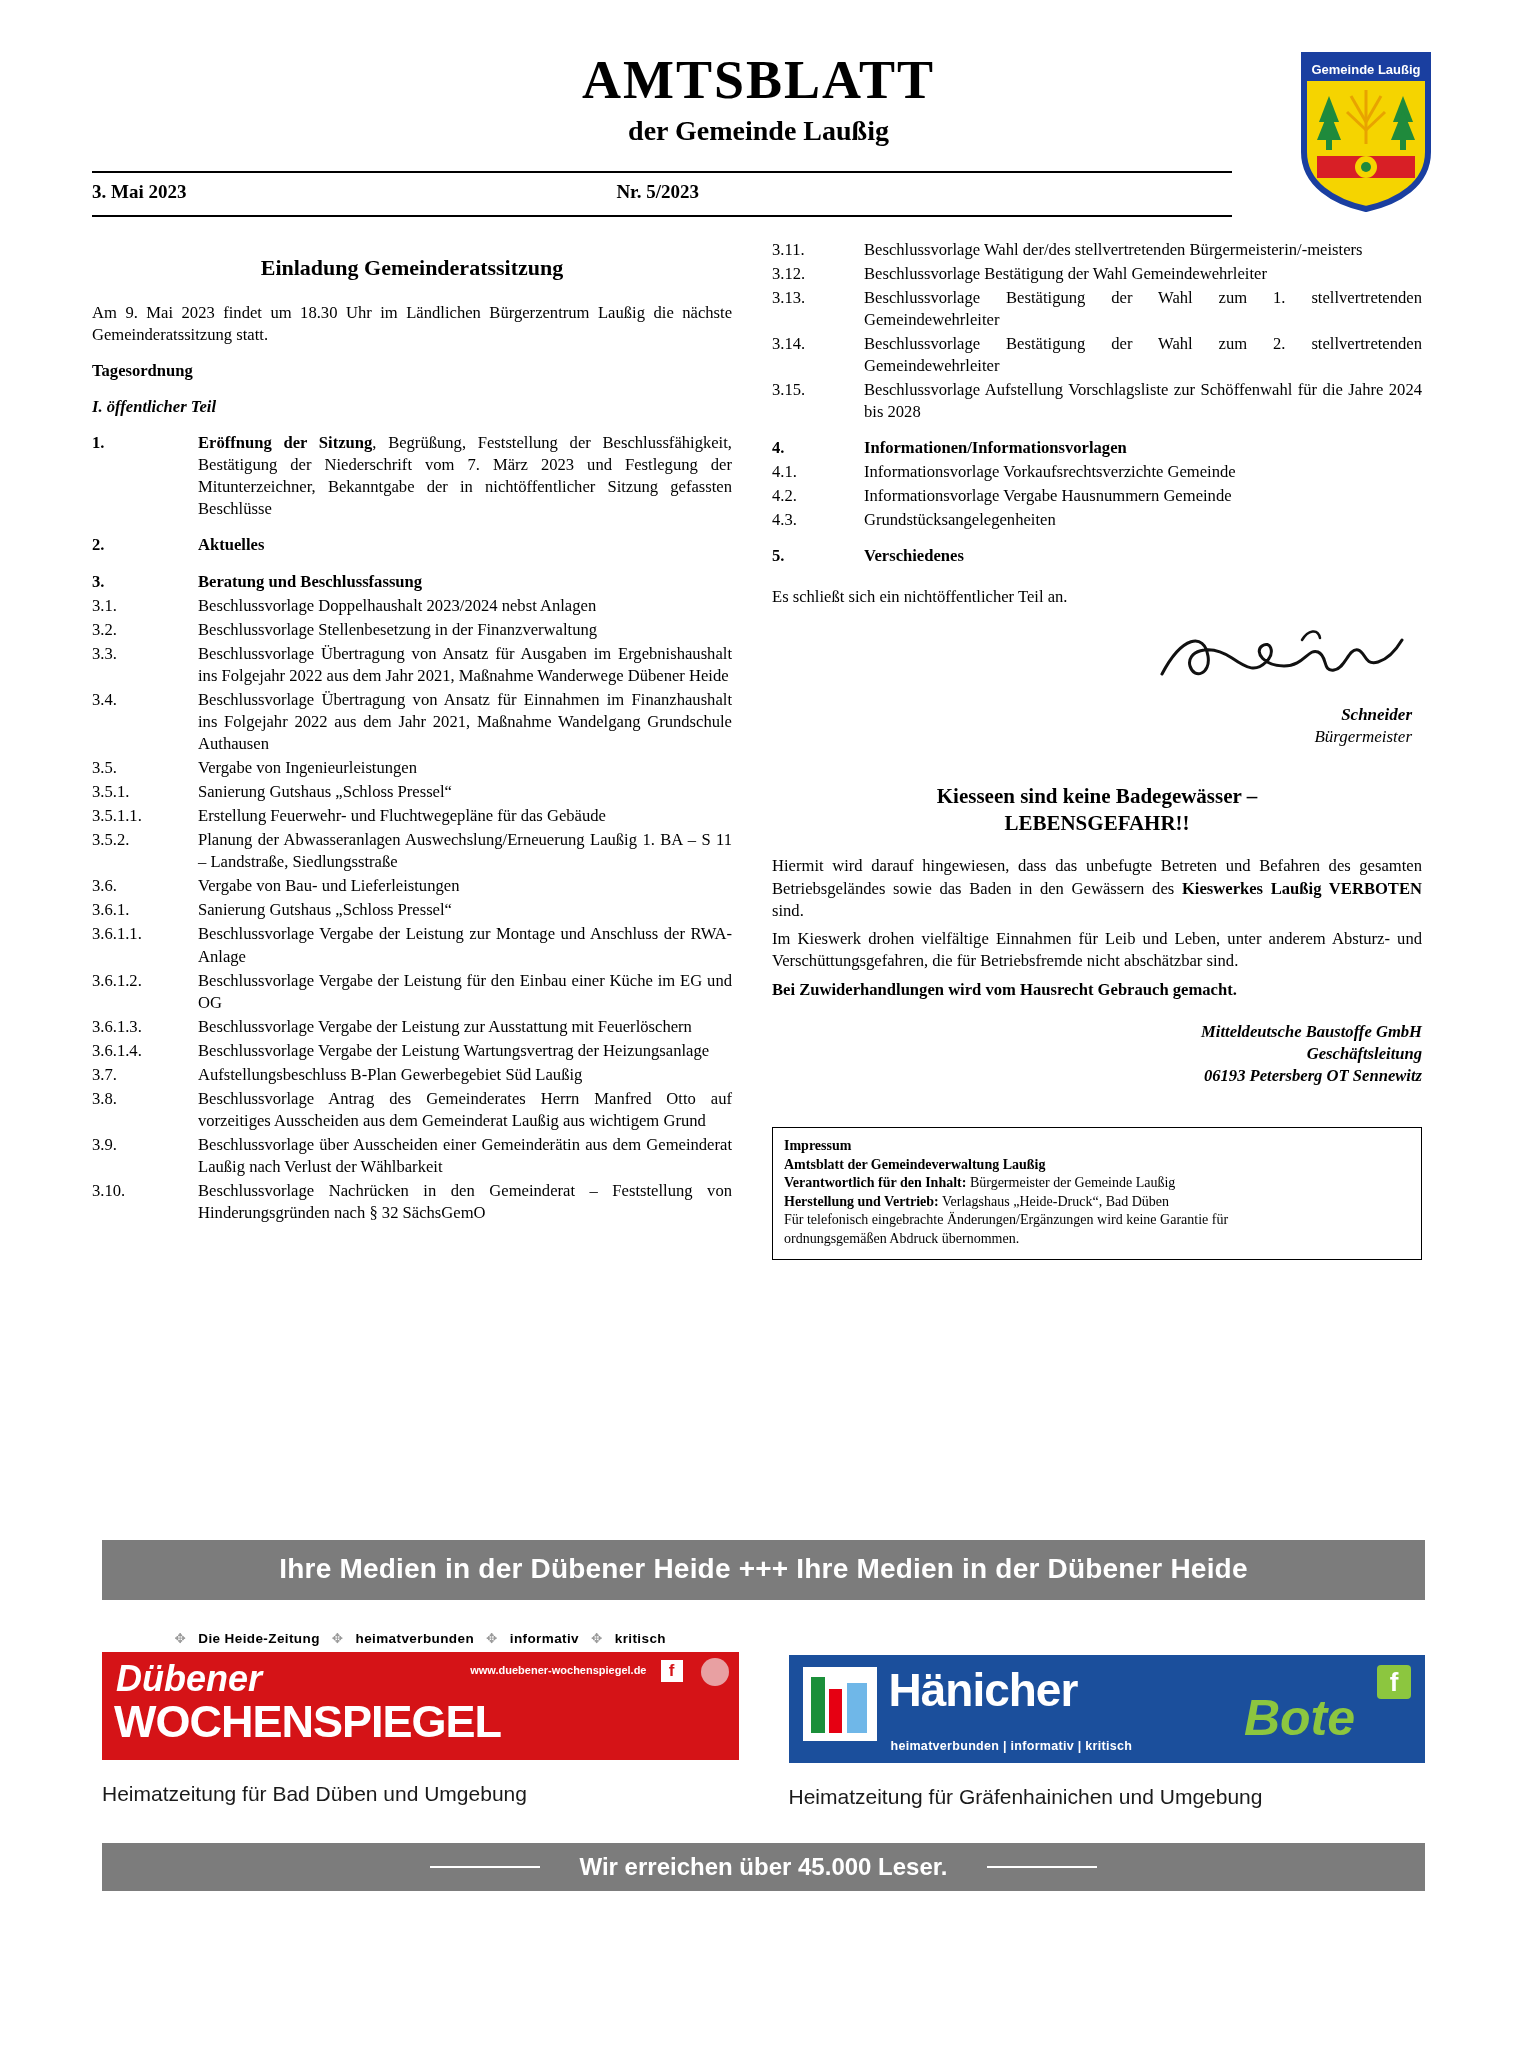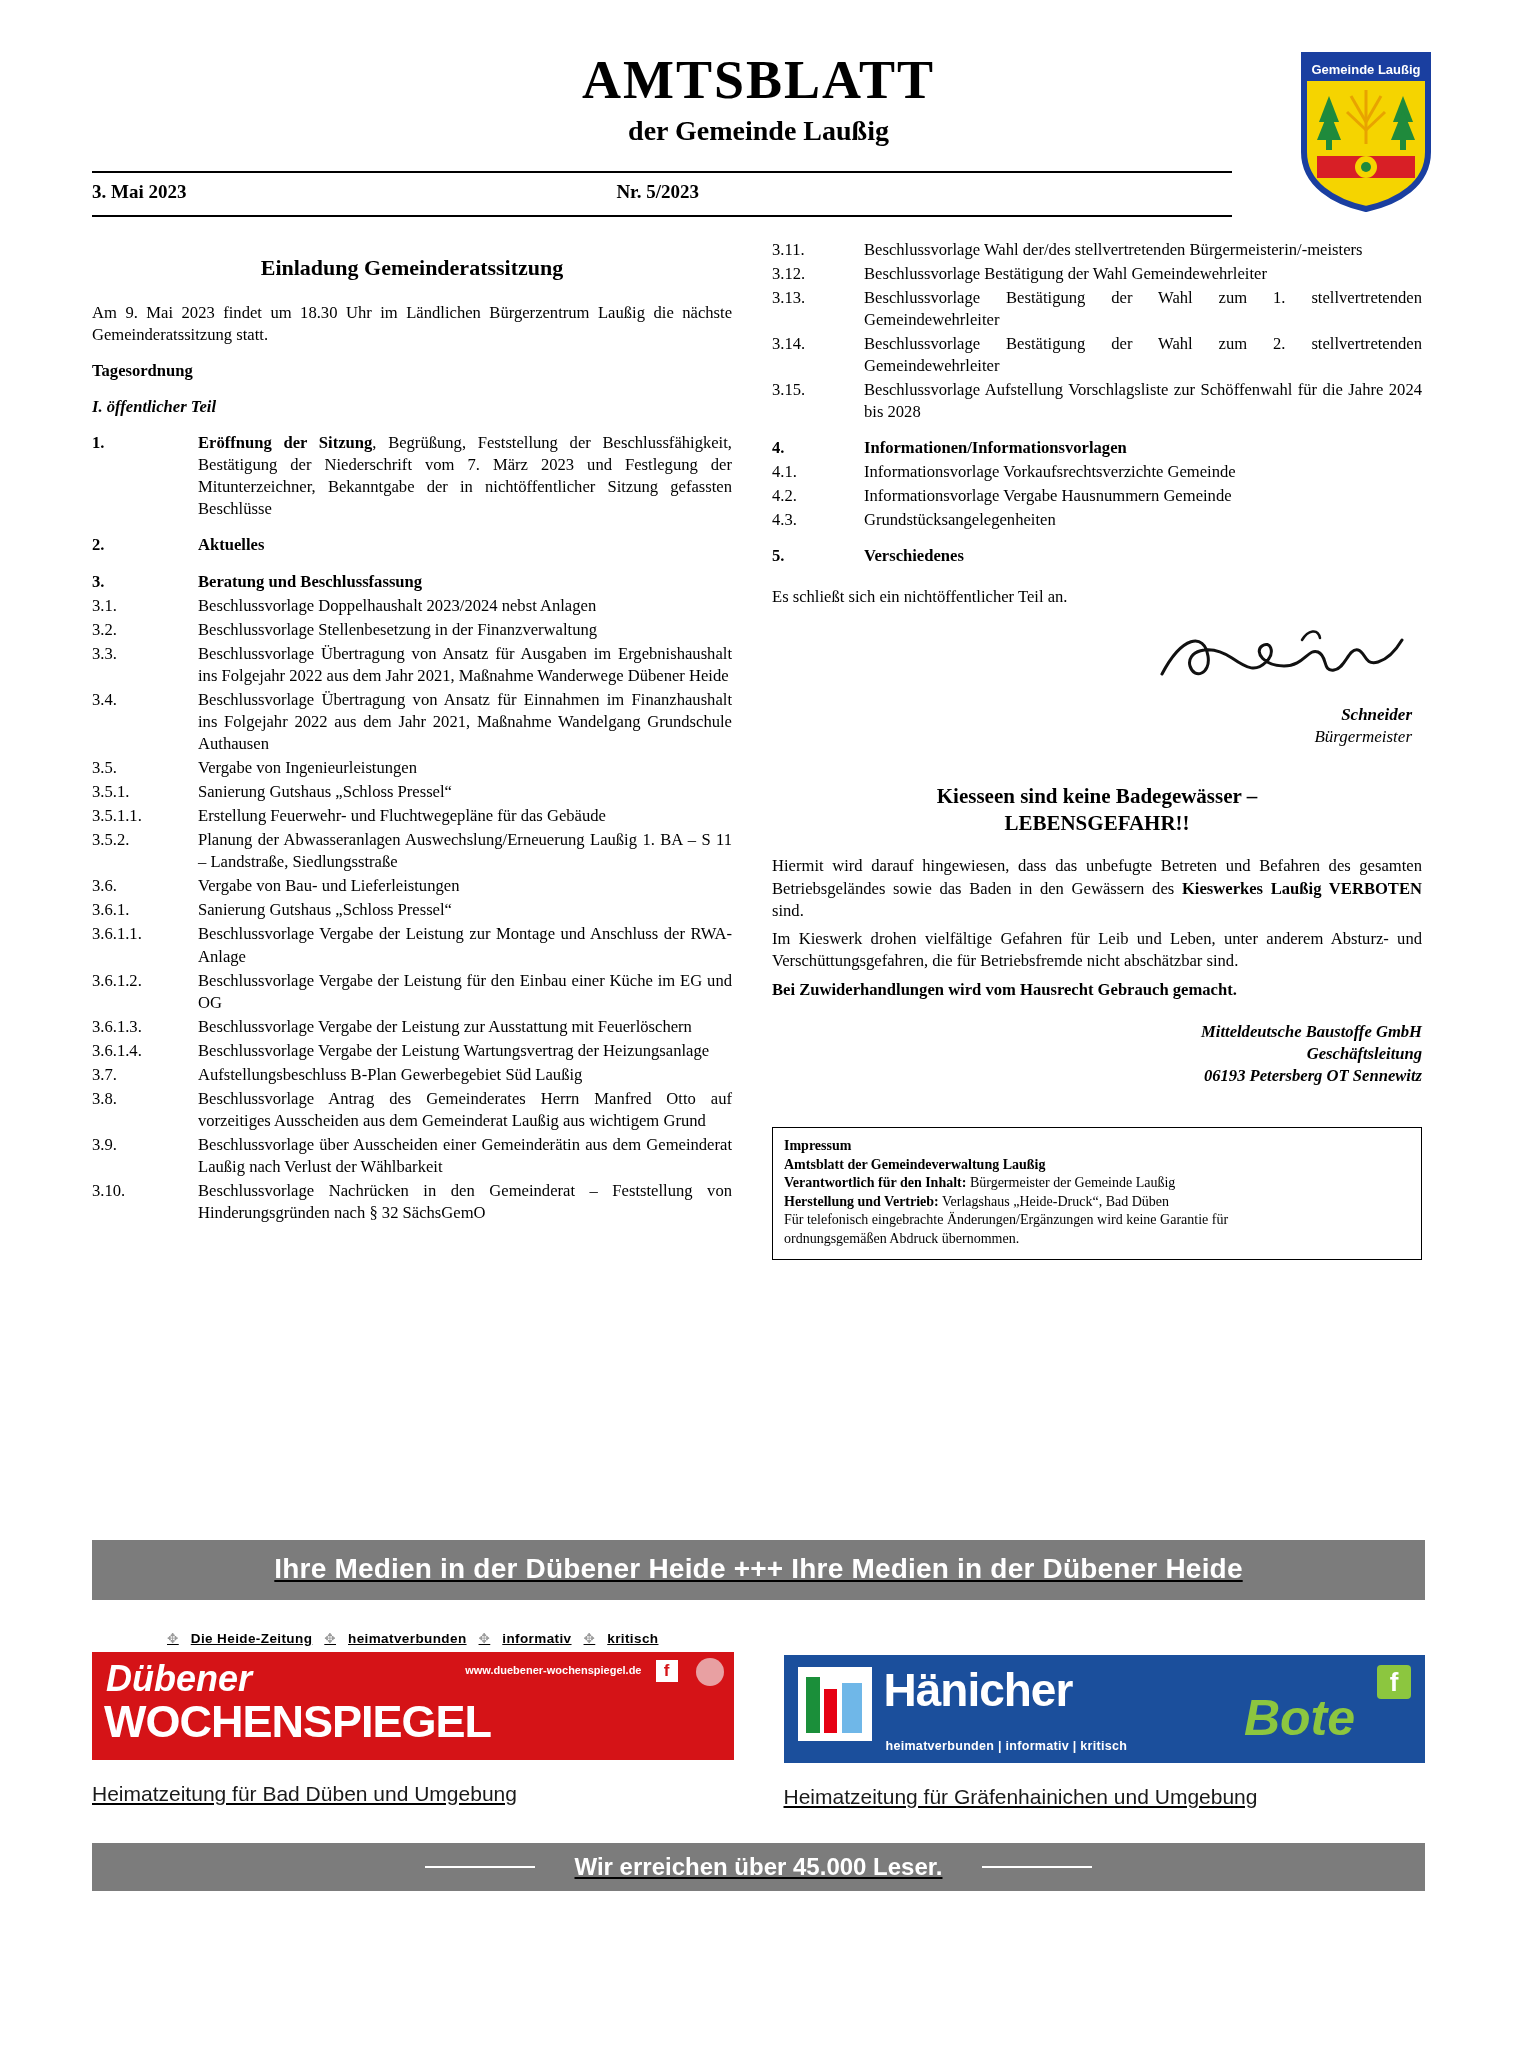--- a/index.html
+++ b/index.html
@@ -160,24 +160,23 @@
     margin-top: 40px;
     padding: 9px 11px 11px 11px;
     font-size: 14px;
     line-height: 1.32;
   }
   .impressum .ln { display: block; }
 
   
   .ads {
     position: absolute;
-    left: 92px;
+    left: 102px;
     right: 92px;
     top: 1540px;
-    text-decoration: underline;
   }
   .ad-banner {
     background: #7c7c7c;
     color: #ffffff;
     font-family: "Liberation Sans", sans-serif;
     font-weight: bold;
     font-size: 28px;
     text-align: center;
     padding: 13px 0 15px 0;
     letter-spacing: .2px;
@@ -524,21 +523,21 @@
         <div class="sig-role">Bürgermeister</div>
       </div>
 
       <div class="warn-title">
         <div>Kiesseen sind keine Badegewässer –</div>
         <div>LEBENSGEFAHR!!</div>
       </div>
 
       <div class="warn-body">
         <p><span>Hiermit wird darauf hingewiesen, dass das unbefugte Betreten und Befahren des gesamten Betriebsgeländes sowie das Baden in den Gewässern des </span><span class="bold">Kieswerkes Laußig VERBOTEN</span><span> sind.</span></p>
-        <p>Im Kieswerk drohen vielfältige Gefahren für Leib und Leben, unter anderem Absturz- und Verschüttungsgefahren, die für Betriebsfremde nicht abschätzbar sind.</p>
+        <p>Im Kieswerk drohen vielfältige Einnahmen für Leib und Leben, unter anderem Absturz- und Verschüttungsgefahren, die für Betriebsfremde nicht abschätzbar sind.</p>
         <p class="bold">Bei Zuwiderhandlungen wird vom Hausrecht Gebrauch gemacht.</p>
       </div>
 
       <div class="company">
         <div>Mitteldeutsche Baustoffe GmbH</div>
         <div>Geschäftsleitung</div>
         <div>06193 Petersberg OT Sennewitz</div>
       </div>
 
       <div class="impressum">

